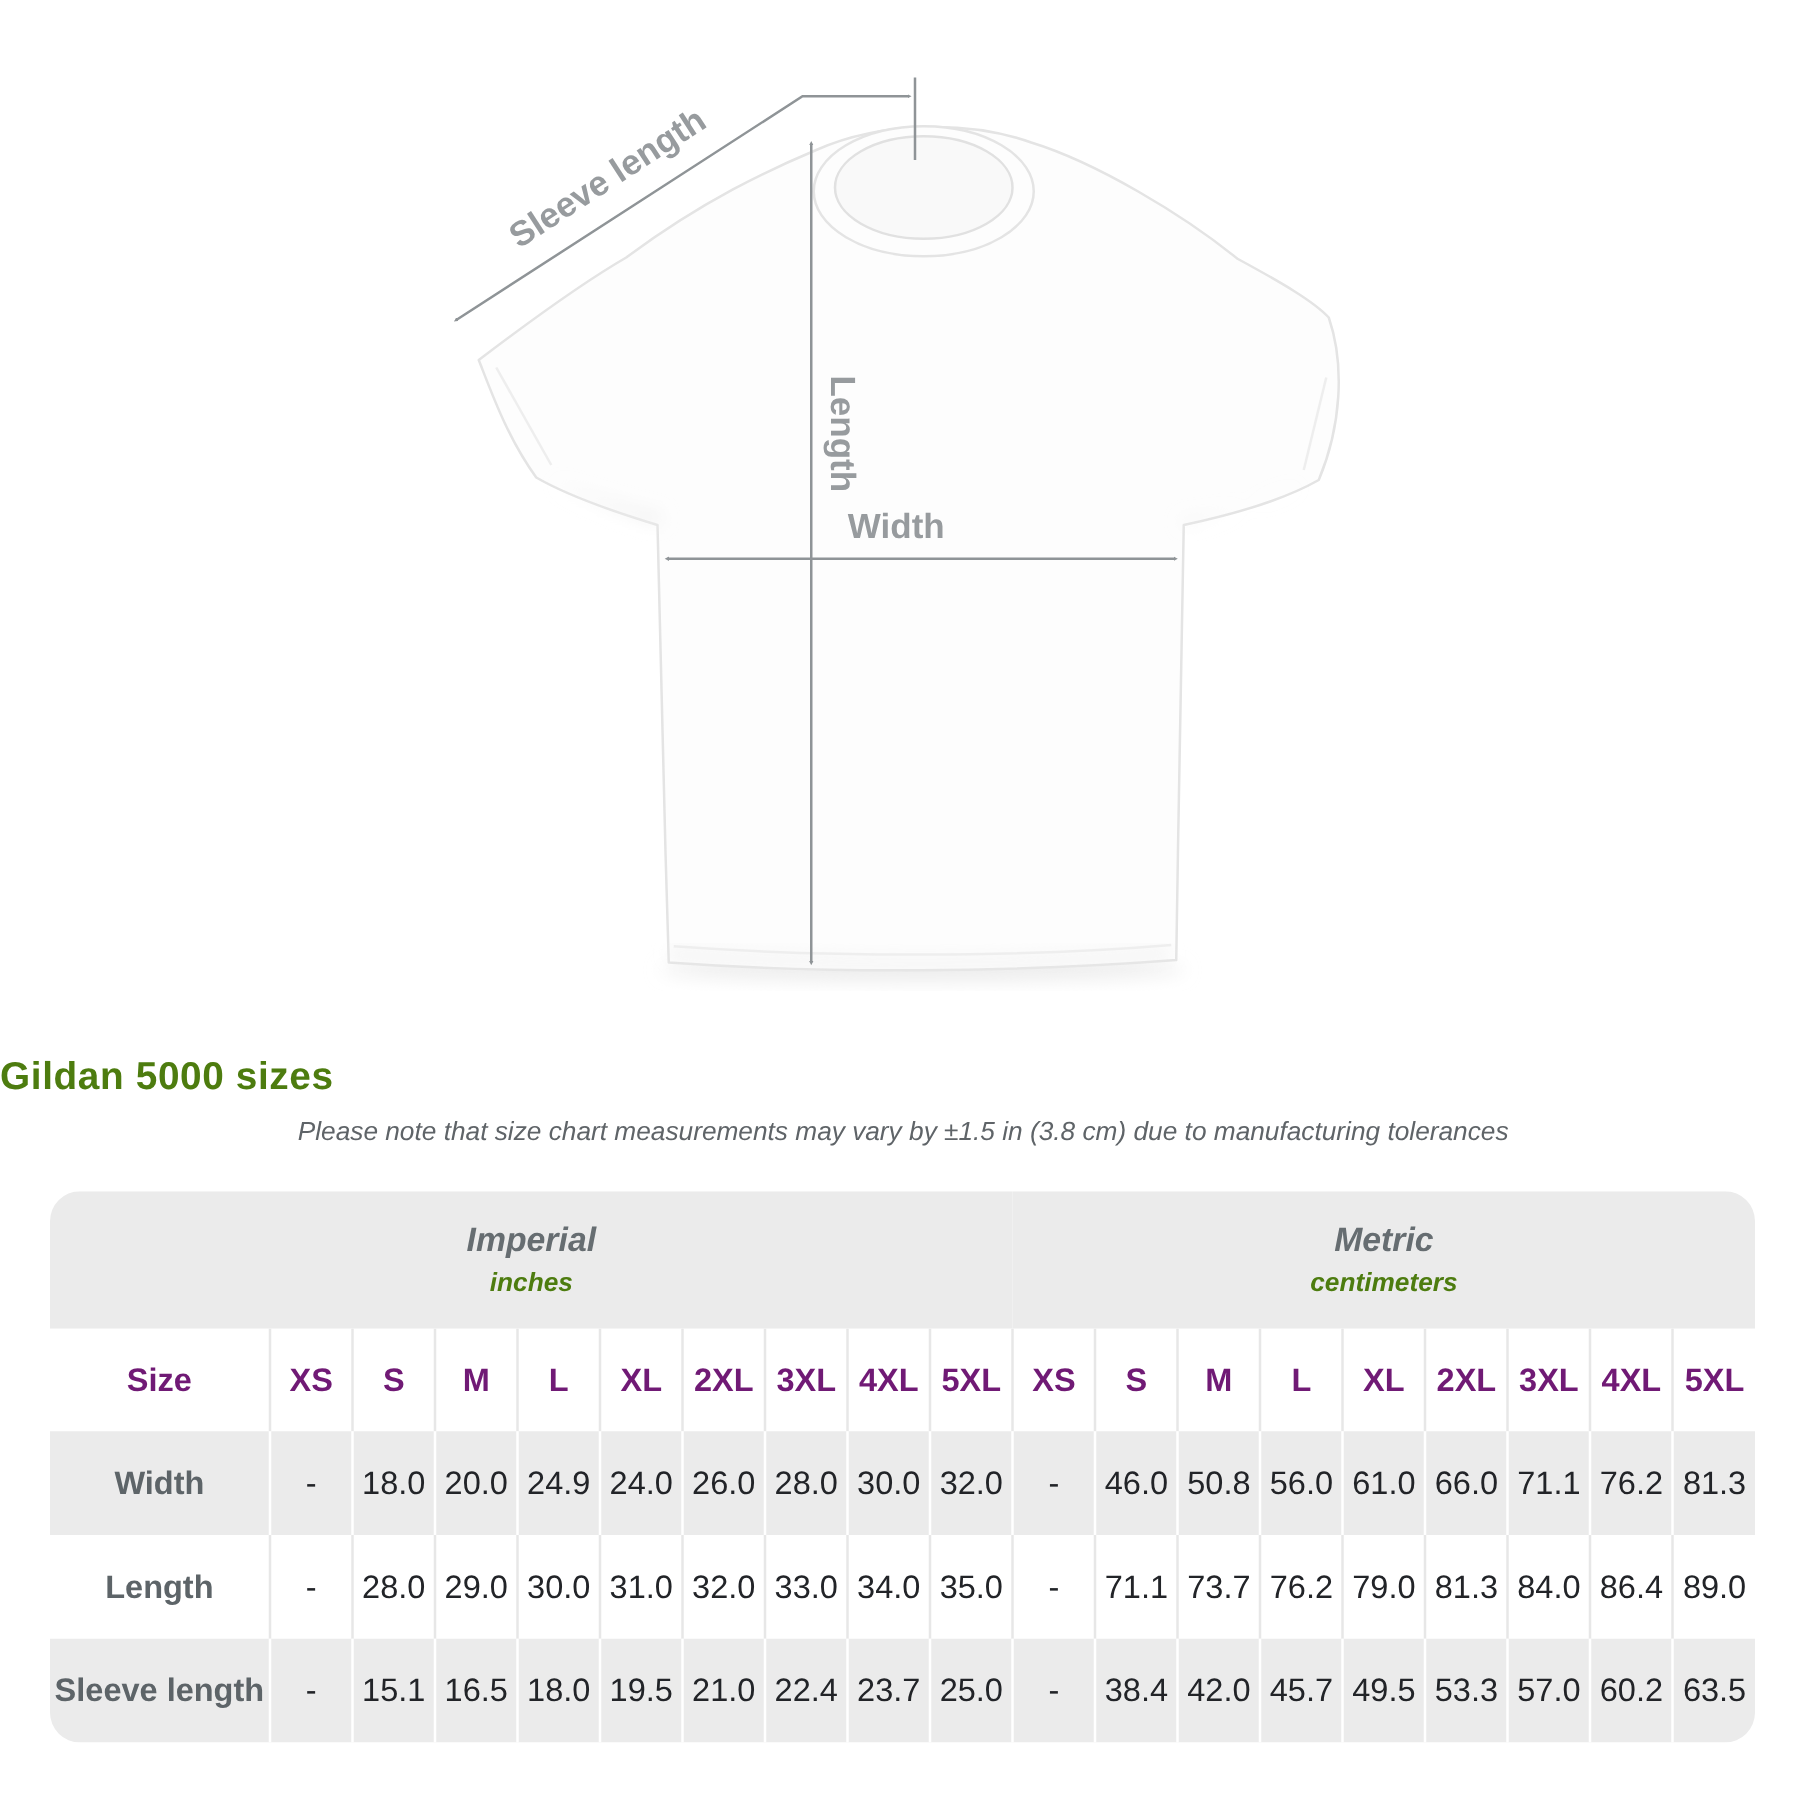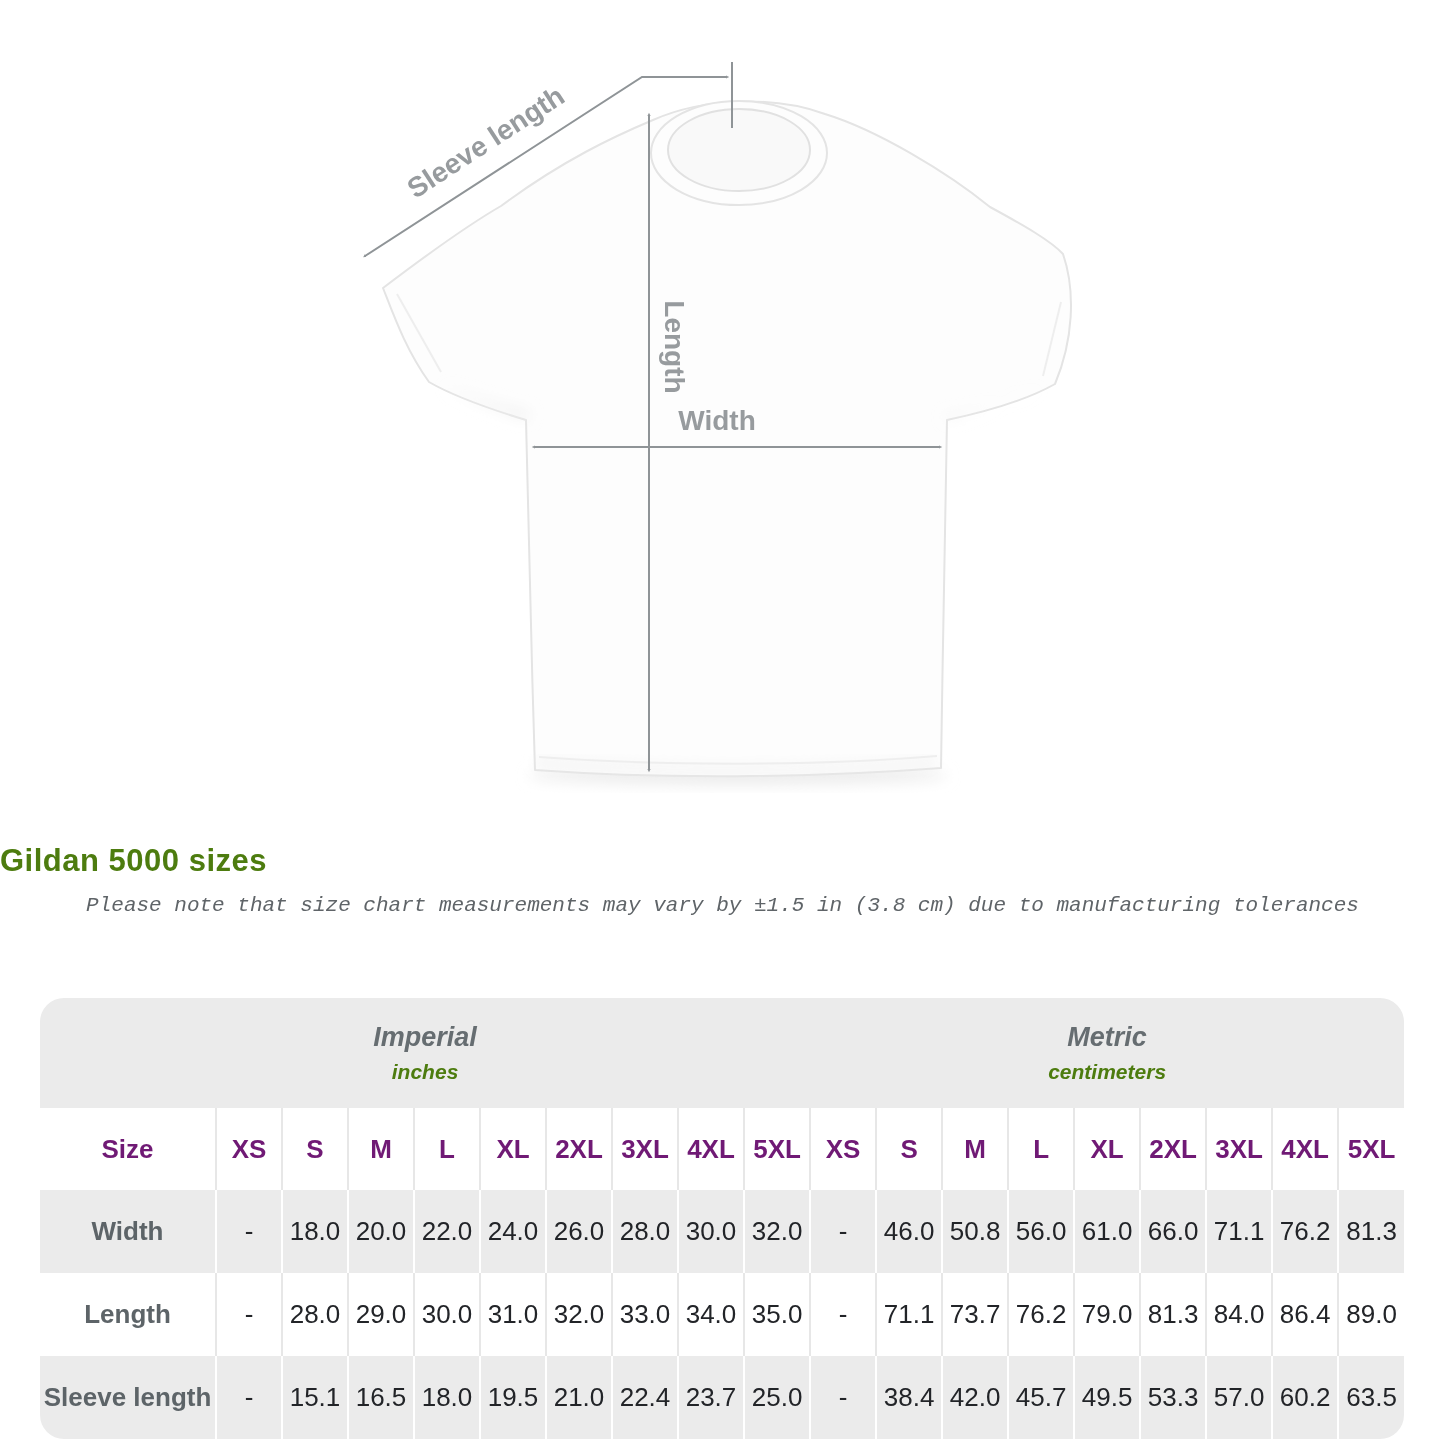--- a/index.html
+++ b/index.html
@@ -18,26 +18,26 @@
   
   .page-title {
     position: absolute; top: 843px; left: 0; width: 100%;
     margin: 0; text-align: left;
     font-size: 31px; font-weight: 700; color: #4d7c0f;
     letter-spacing: 0.5px;
   }
   .tolerance-note {
     position: absolute; top: 894px; left: 0; width: 100%;
     margin: 0; text-align: center;
-    font-size: 21px; font-style: italic; color: #5f6468; font-family: Liberation Mono, monospace;
+    font-size: 21px; font-style: italic; color: #5f6468;
   }
 
   
   .table-wrap {
-    position: absolute; left: 40px; top: 998px; width: 1364px;
+    position: absolute; left: 40px; top: 953px; width: 1364px;
     border-radius: 24px; overflow: hidden;
   }
   table.size-table {
     border-collapse: collapse; table-layout: fixed;
     width: 1364px;
   }
   .band-row th {
     height: 110px; background: #ebebeb; vertical-align: middle;
     padding: 0; text-align: center;
   }
@@ -177,21 +177,21 @@
             <th class="sep">4XL</th>
             <th class="sep">5XL</th>
           </tr>
       </thead>
       <tbody id="table-body">
           <tr class="stripe">
             <th class="row-label">Width</th>
             <td class="sep">-</td>
             <td class="sep">18.0</td>
             <td class="sep">20.0</td>
-            <td class="sep">22.0</td>
+            <td class="sep">24.9</td>
             <td class="sep">24.0</td>
             <td class="sep">26.0</td>
             <td class="sep">28.0</td>
             <td class="sep">30.0</td>
             <td class="sep">32.0</td>
             <td class="sep">-</td>
             <td class="sep">46.0</td>
             <td class="sep">50.8</td>
             <td class="sep">56.0</td>
             <td class="sep">61.0</td>

